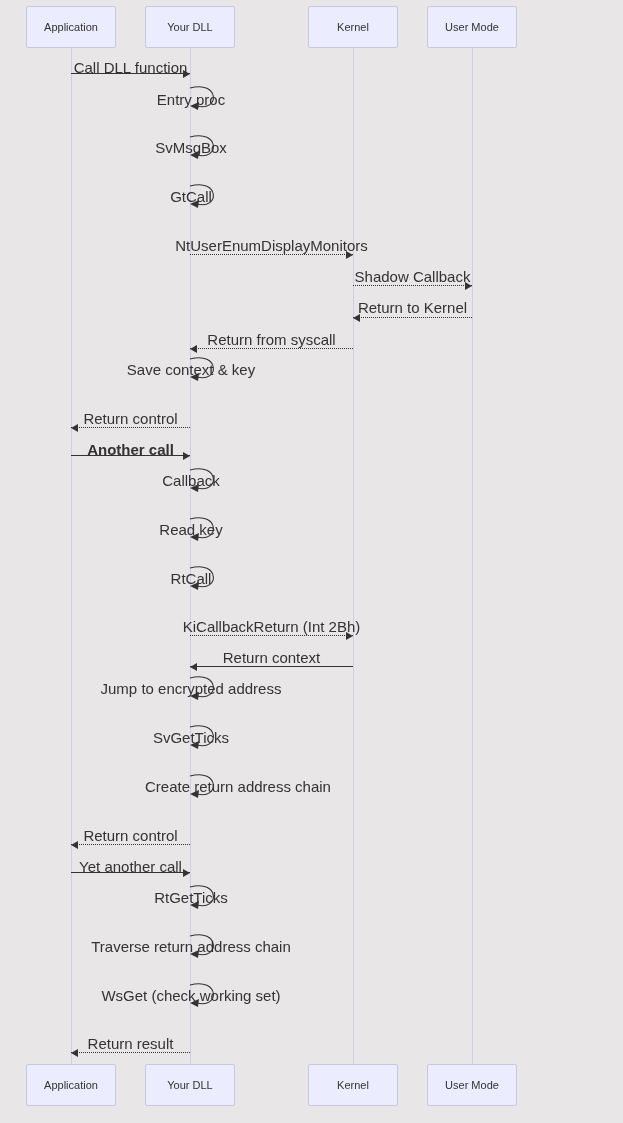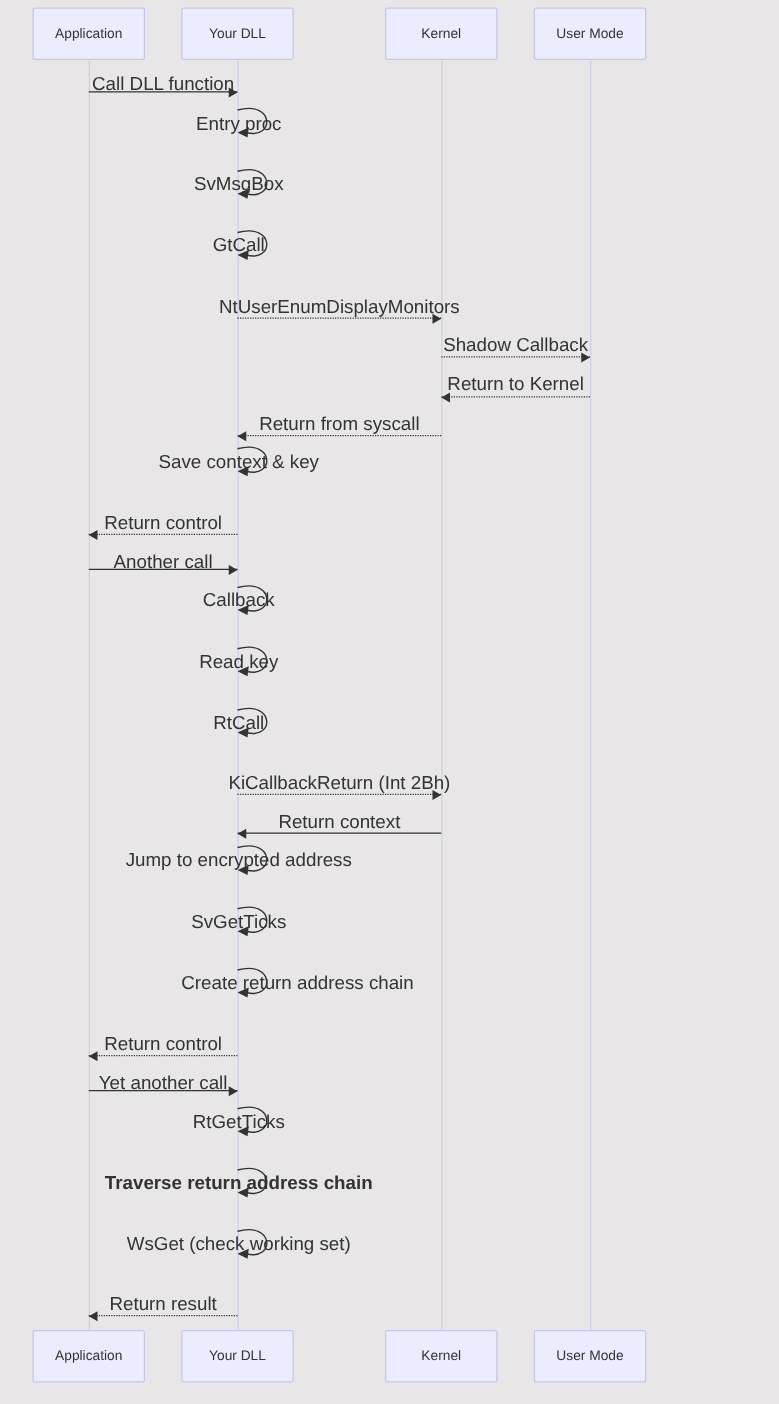--- a/index.html
+++ b/index.html
@@ -149,21 +149,21 @@
     <div class="msg-label" style="left: 191px; top: 362px;">Save context &amp; key</div>
     <div class="selfloop" style="left: 190px; top: 357px;">
       <svg width="36" height="28">
         <path d="M 0 2 C 29.9 -6, 29.9 26, 7 20" fill="none" stroke="#333333" stroke-width="1.1"></path>
         <path d="M 0 20 L 9 16 L 8 24 Z" fill="#333333"></path>
       </svg>
     </div>
     <div class="msg-label" style="left: 130.5px; top: 411px;">Return control</div>
     <div class="msg-line dotted" style="left: 71px; top: 427px; width: 119px;"></div>
     <div class="arrowhead left" style="top: 423.5px; left: 71px;"></div>
-    <div class="msg-label" style="left: 130.5px; top: 442px;">Another call</div>
+    <div class="msg-label" style="left: 130.5px; top: 442px; font-weight: bold;">Another call</div>
     <div class="msg-line" style="left: 71px; top: 455px; width: 119px;"></div>
     <div class="arrowhead right" style="top: 451.5px; left: 183px;"></div>
     <div class="msg-label" style="left: 191px; top: 473px;">Callback</div>
     <div class="selfloop" style="left: 190px; top: 468px;">
       <svg width="36" height="28">
         <path d="M 0 2 C 29.9 -6, 29.9 26, 7 20" fill="none" stroke="#333333" stroke-width="1.1"></path>
         <path d="M 0 20 L 9 16 L 8 24 Z" fill="#333333"></path>
       </svg>
     </div>
     <div class="msg-label" style="left: 191px; top: 522px;">Read key</div>
@@ -213,21 +213,21 @@
     <div class="msg-label" style="left: 130.5px; top: 859px;">Yet another call</div>
     <div class="msg-line" style="left: 71px; top: 872px; width: 119px;"></div>
     <div class="arrowhead right" style="top: 868.5px; left: 183px;"></div>
     <div class="msg-label" style="left: 191px; top: 890px;">RtGetTicks</div>
     <div class="selfloop" style="left: 190px; top: 885px;">
       <svg width="36" height="28">
         <path d="M 0 2 C 29.9 -6, 29.9 26, 7 20" fill="none" stroke="#333333" stroke-width="1.1"></path>
         <path d="M 0 20 L 9 16 L 8 24 Z" fill="#333333"></path>
       </svg>
     </div>
-    <div class="msg-label" style="left: 191px; top: 939px; font-weight: bold;">Traverse return address chain</div>
+    <div class="msg-label" style="left: 191px; top: 939px;">Traverse return address chain</div>
     <div class="selfloop" style="left: 190px; top: 934px;">
       <svg width="36" height="28">
         <path d="M 0 2 C 29.9 -6, 29.9 26, 7 20" fill="none" stroke="#333333" stroke-width="1.1"></path>
         <path d="M 0 20 L 9 16 L 8 24 Z" fill="#333333"></path>
       </svg>
     </div>
     <div class="msg-label" style="left: 191px; top: 988px;">WsGet (check working set)</div>
     <div class="selfloop" style="left: 190px; top: 983px;">
       <svg width="36" height="28">
         <path d="M 0 2 C 29.9 -6, 29.9 26, 7 20" fill="none" stroke="#333333" stroke-width="1.1"></path>

